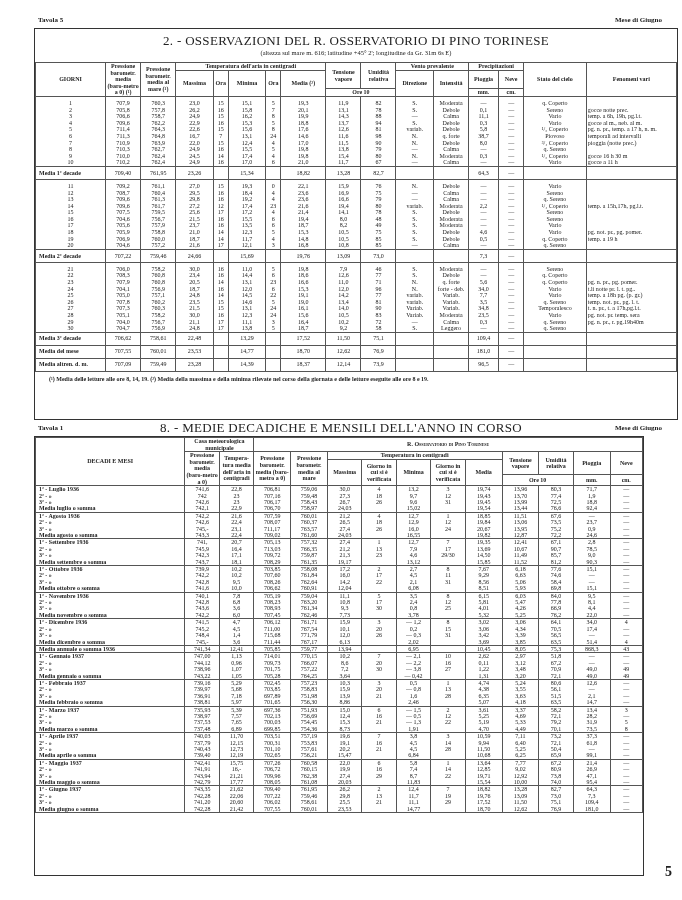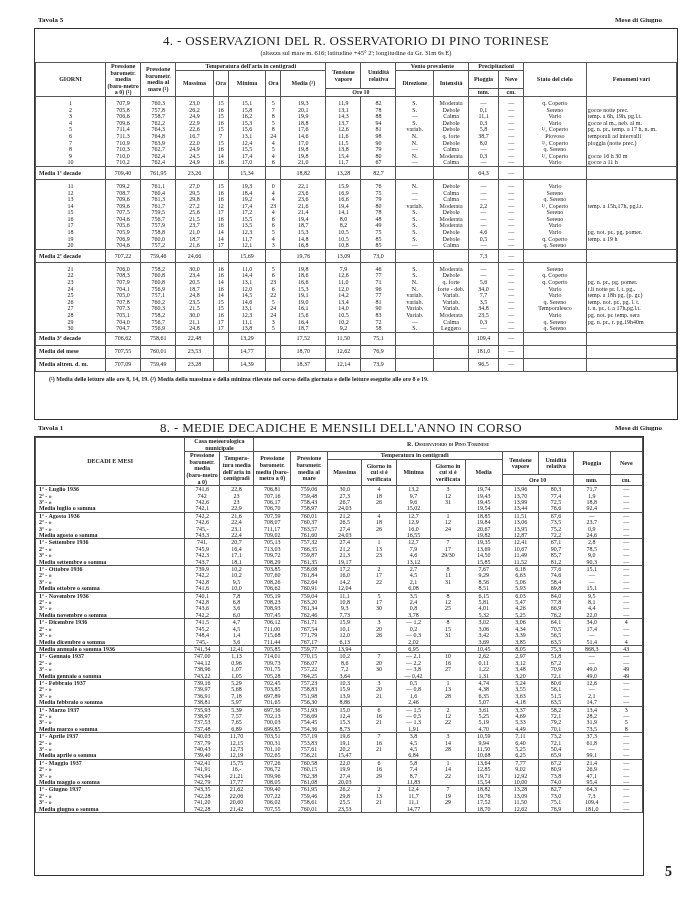--- a/index.html
+++ b/index.html
@@ -21,21 +21,21 @@
   .pg{position:absolute;right:10px;bottom:20px;font-size:14px;font-weight:bold;}
   .sc{font-variant:small-caps;}
 </style>
 </head>
 <body>
 
 <div class="hdr" style="left:38px;top:16px;">Tavola 5</div>
 <div class="hdr" style="right:20px;top:16px;">Mese di Giugno</div>
 
 <div class="frame" style="left:34px;top:28px;width:644px;height:392px;">
-  <div class="title" style="margin-top:4px;">4. - OSSERVAZIONI DEL R. OSSERVATORIO DI PINO TORINESE</div>
+  <div class="title" style="margin-top:4px;">2. - OSSERVAZIONI DEL R. OSSERVATORIO DI PINO TORINESE</div>
   <div class="subtitle">(altezza sul mare m. 616; latitudine +45° 2'; longitudine da Gr. 31m 6s E)</div>
   <table class="t1" style="margin-top:6px;">
     <colgroup>
       <col style="width:56px">
         <col style="width:28px">
         <col style="width:28px">
         <col style="width:30px">
         <col style="width:12px">
         <col style="width:30px">
         <col style="width:12px">

